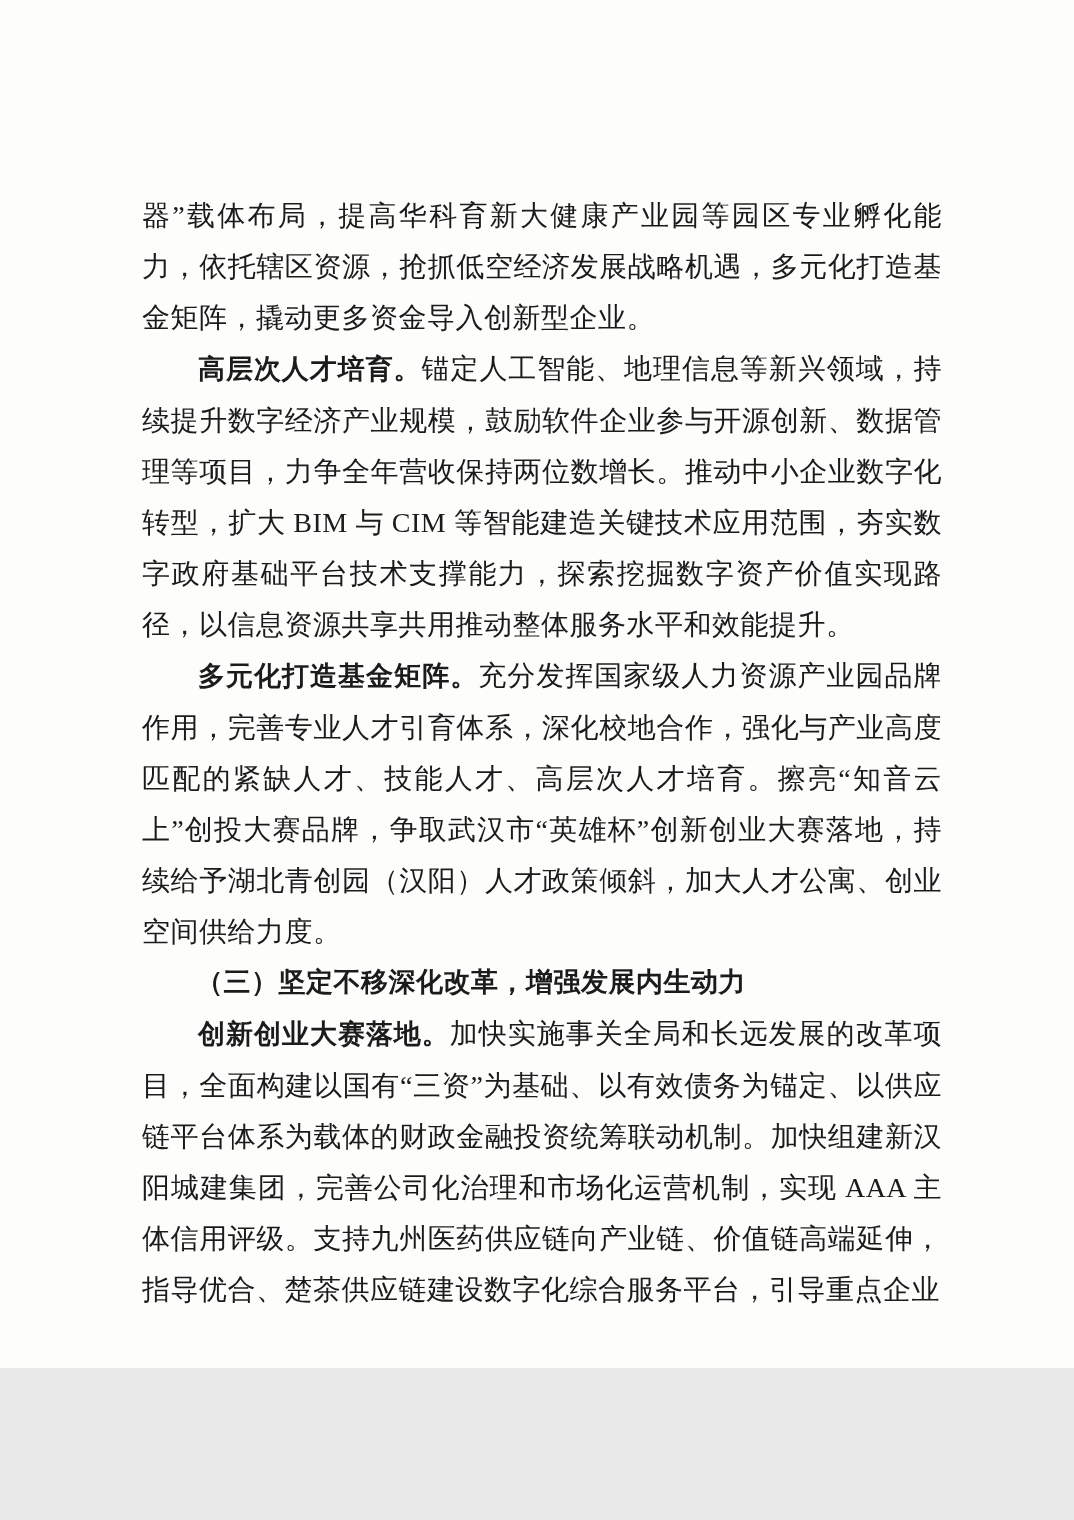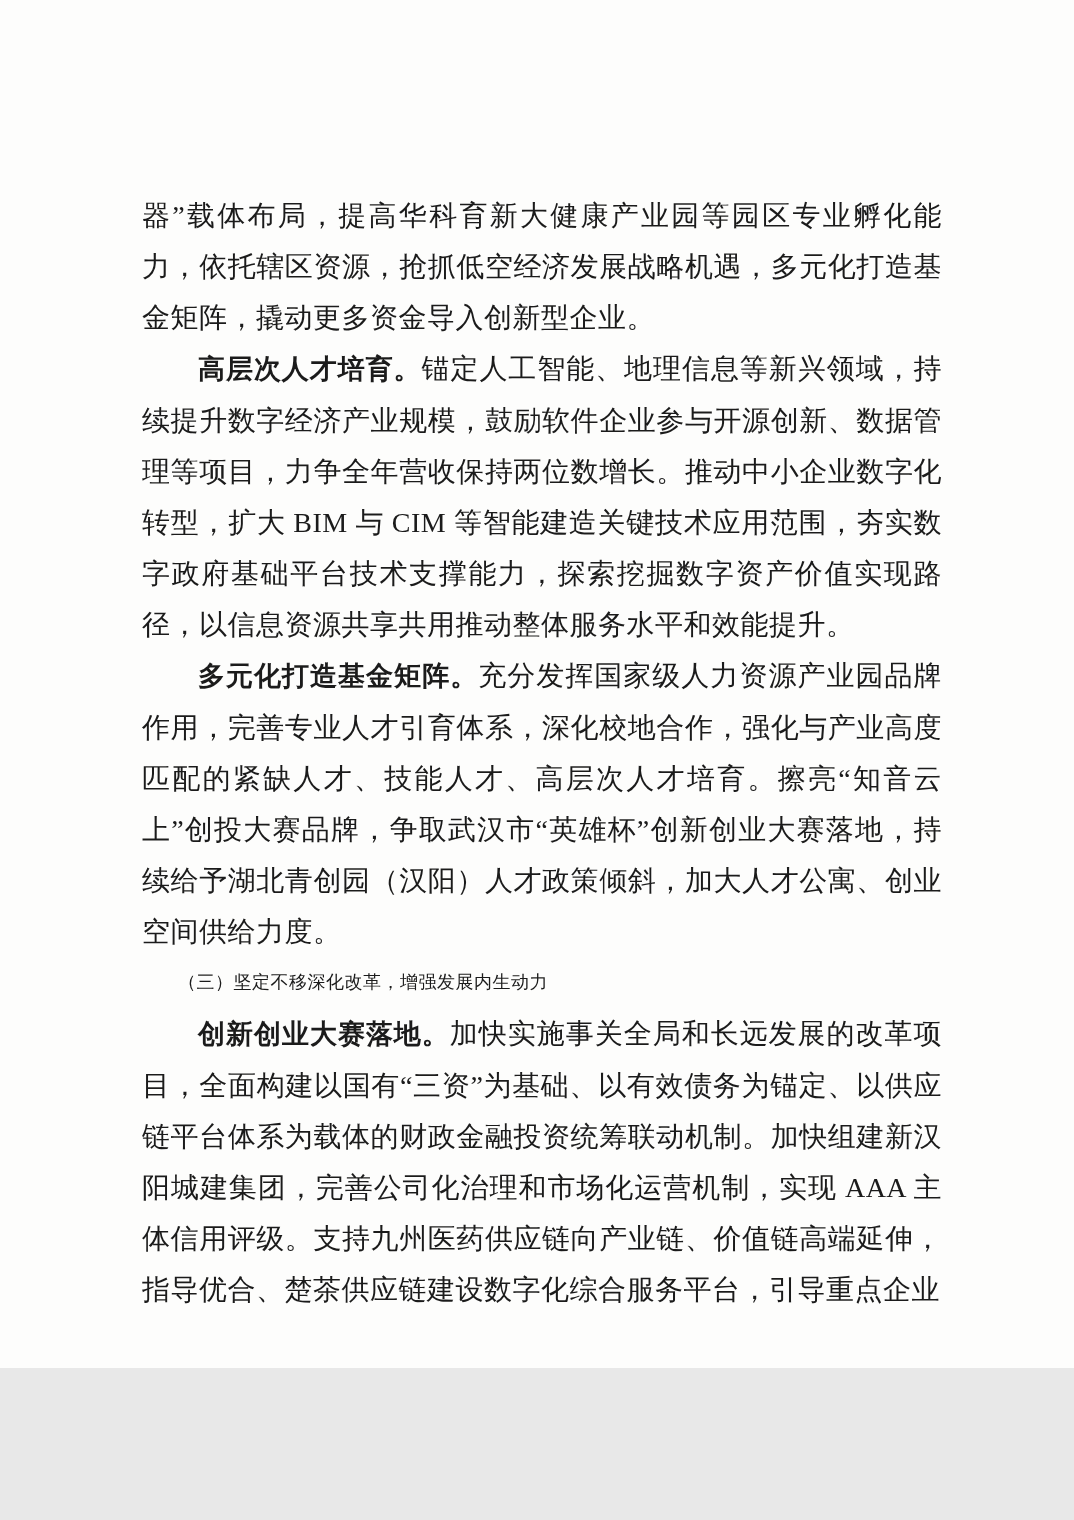--- a/index.html
+++ b/index.html
@@ -25,23 +25,23 @@
     letter-spacing: 0.5px;
   }
   .para { text-indent: 2em; }
   .para.no-indent { text-indent: 0; }
   .lead {
     font-weight: 700;
     font-family: "Liberation Sans", "DejaVu Sans", sans-serif;
     font-size: 27px;
   }
   .para.heading {
-    font-weight: 400;
+    font-weight: 700;
     font-family: "Liberation Sans", "DejaVu Sans", sans-serif;
-    font-size: 18px;
+    font-size: 27px;
   }
   .footer {
     position: absolute;
     top: 1368px;
     right: 134px;
     font-size: 27px;
     line-height: 40px;
     letter-spacing: 4px;
     color: #1b1b1b;
   }

